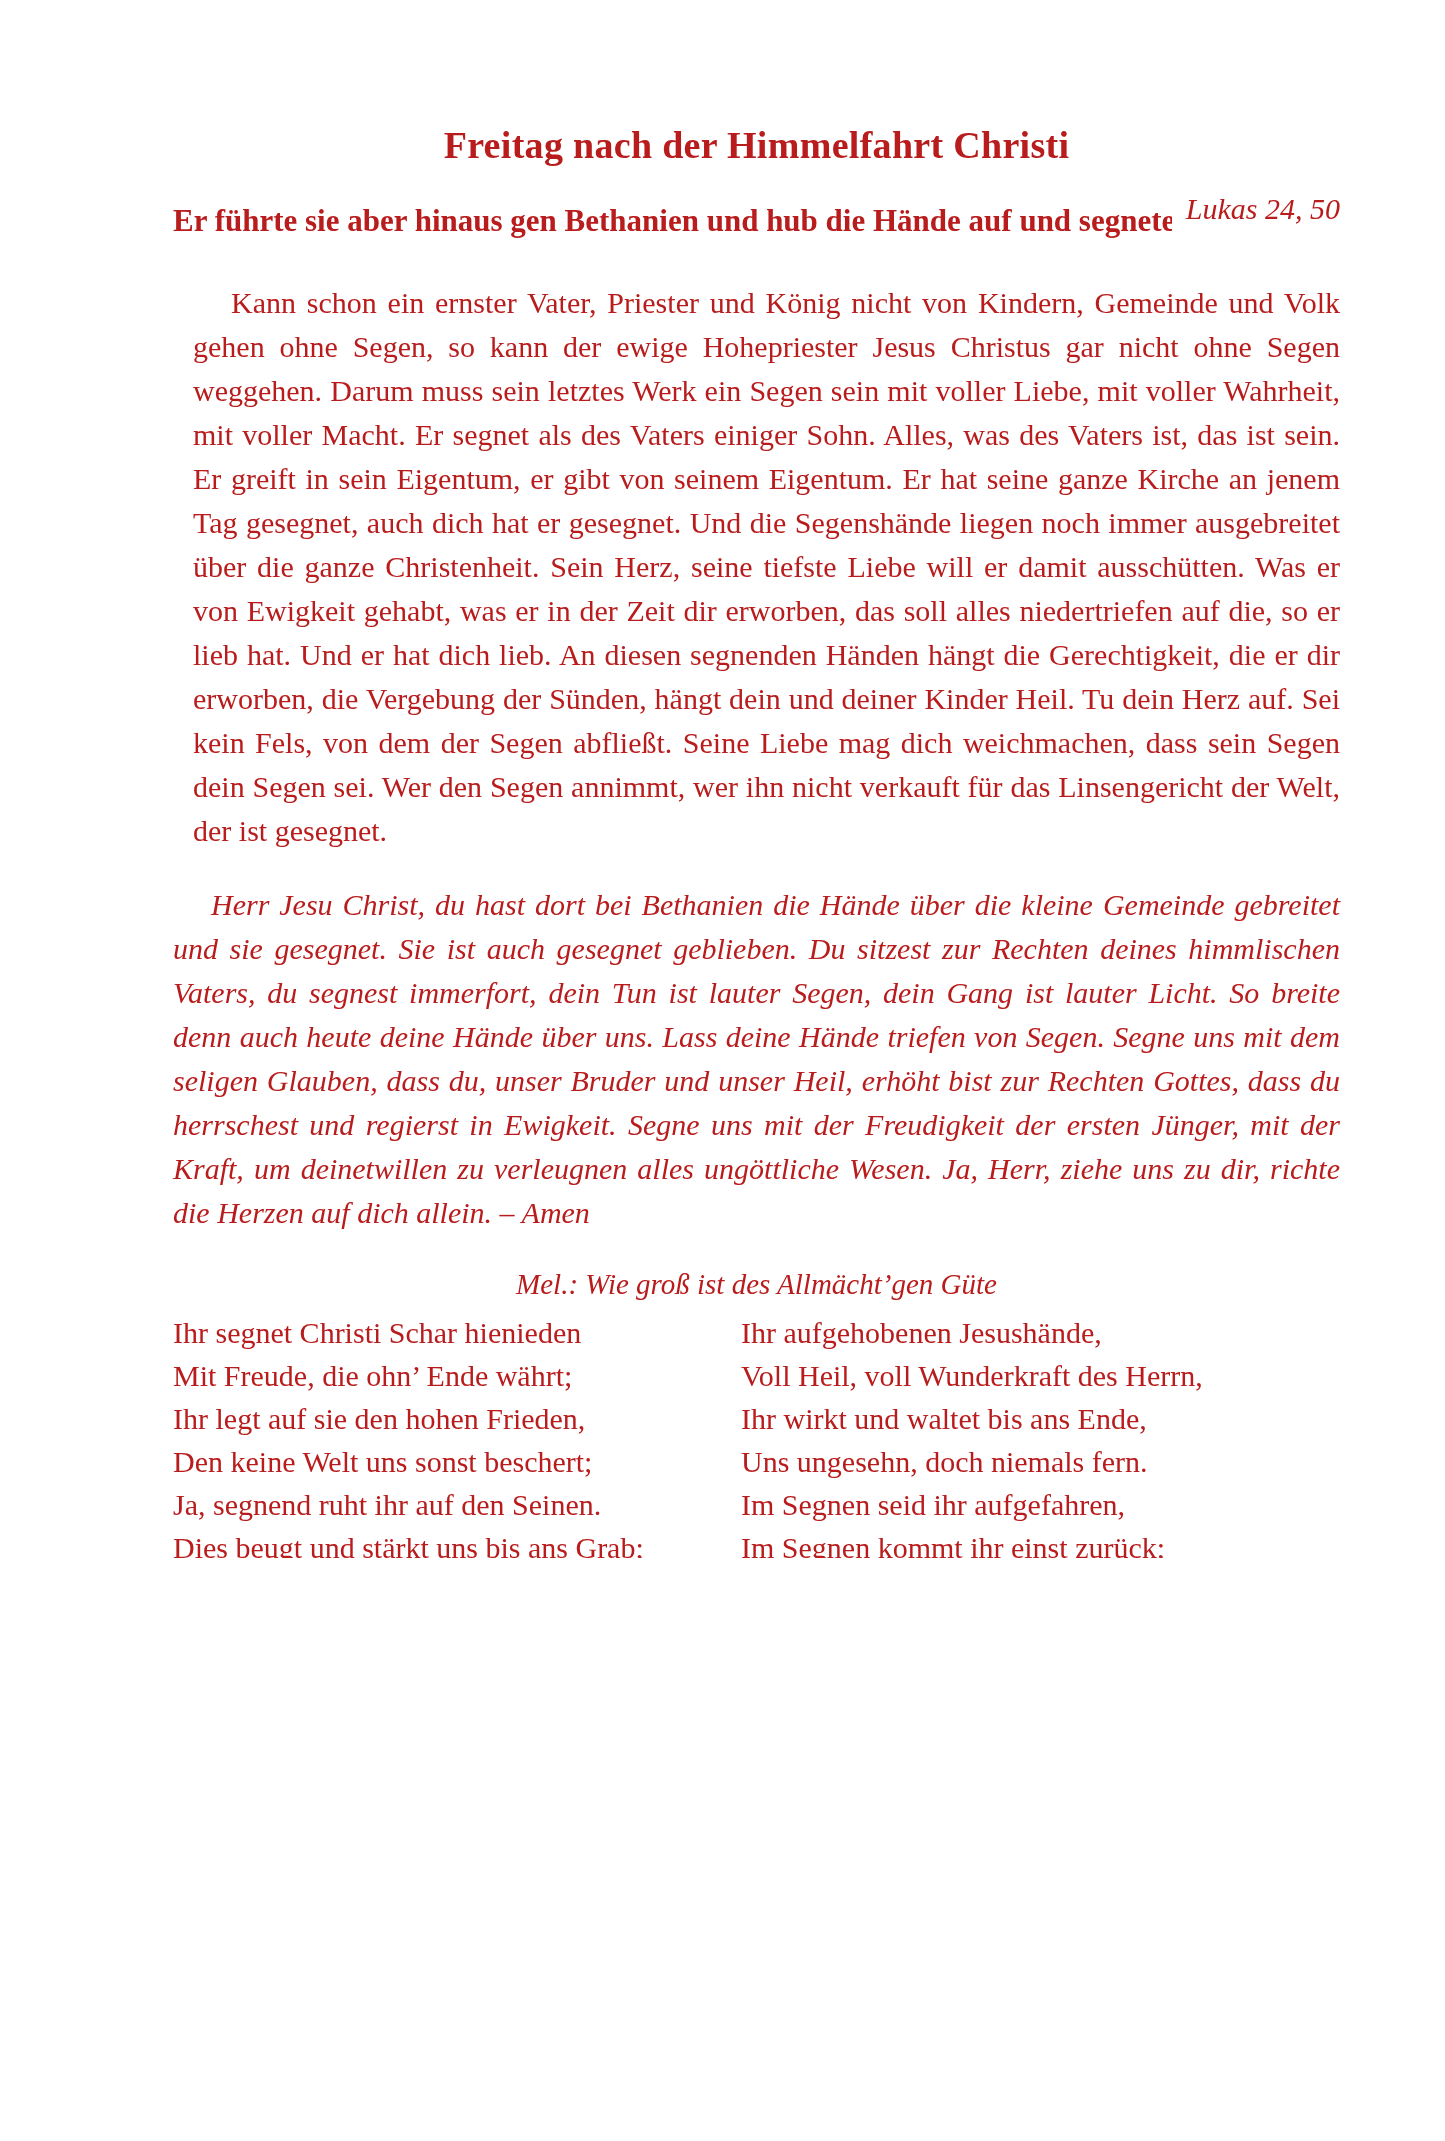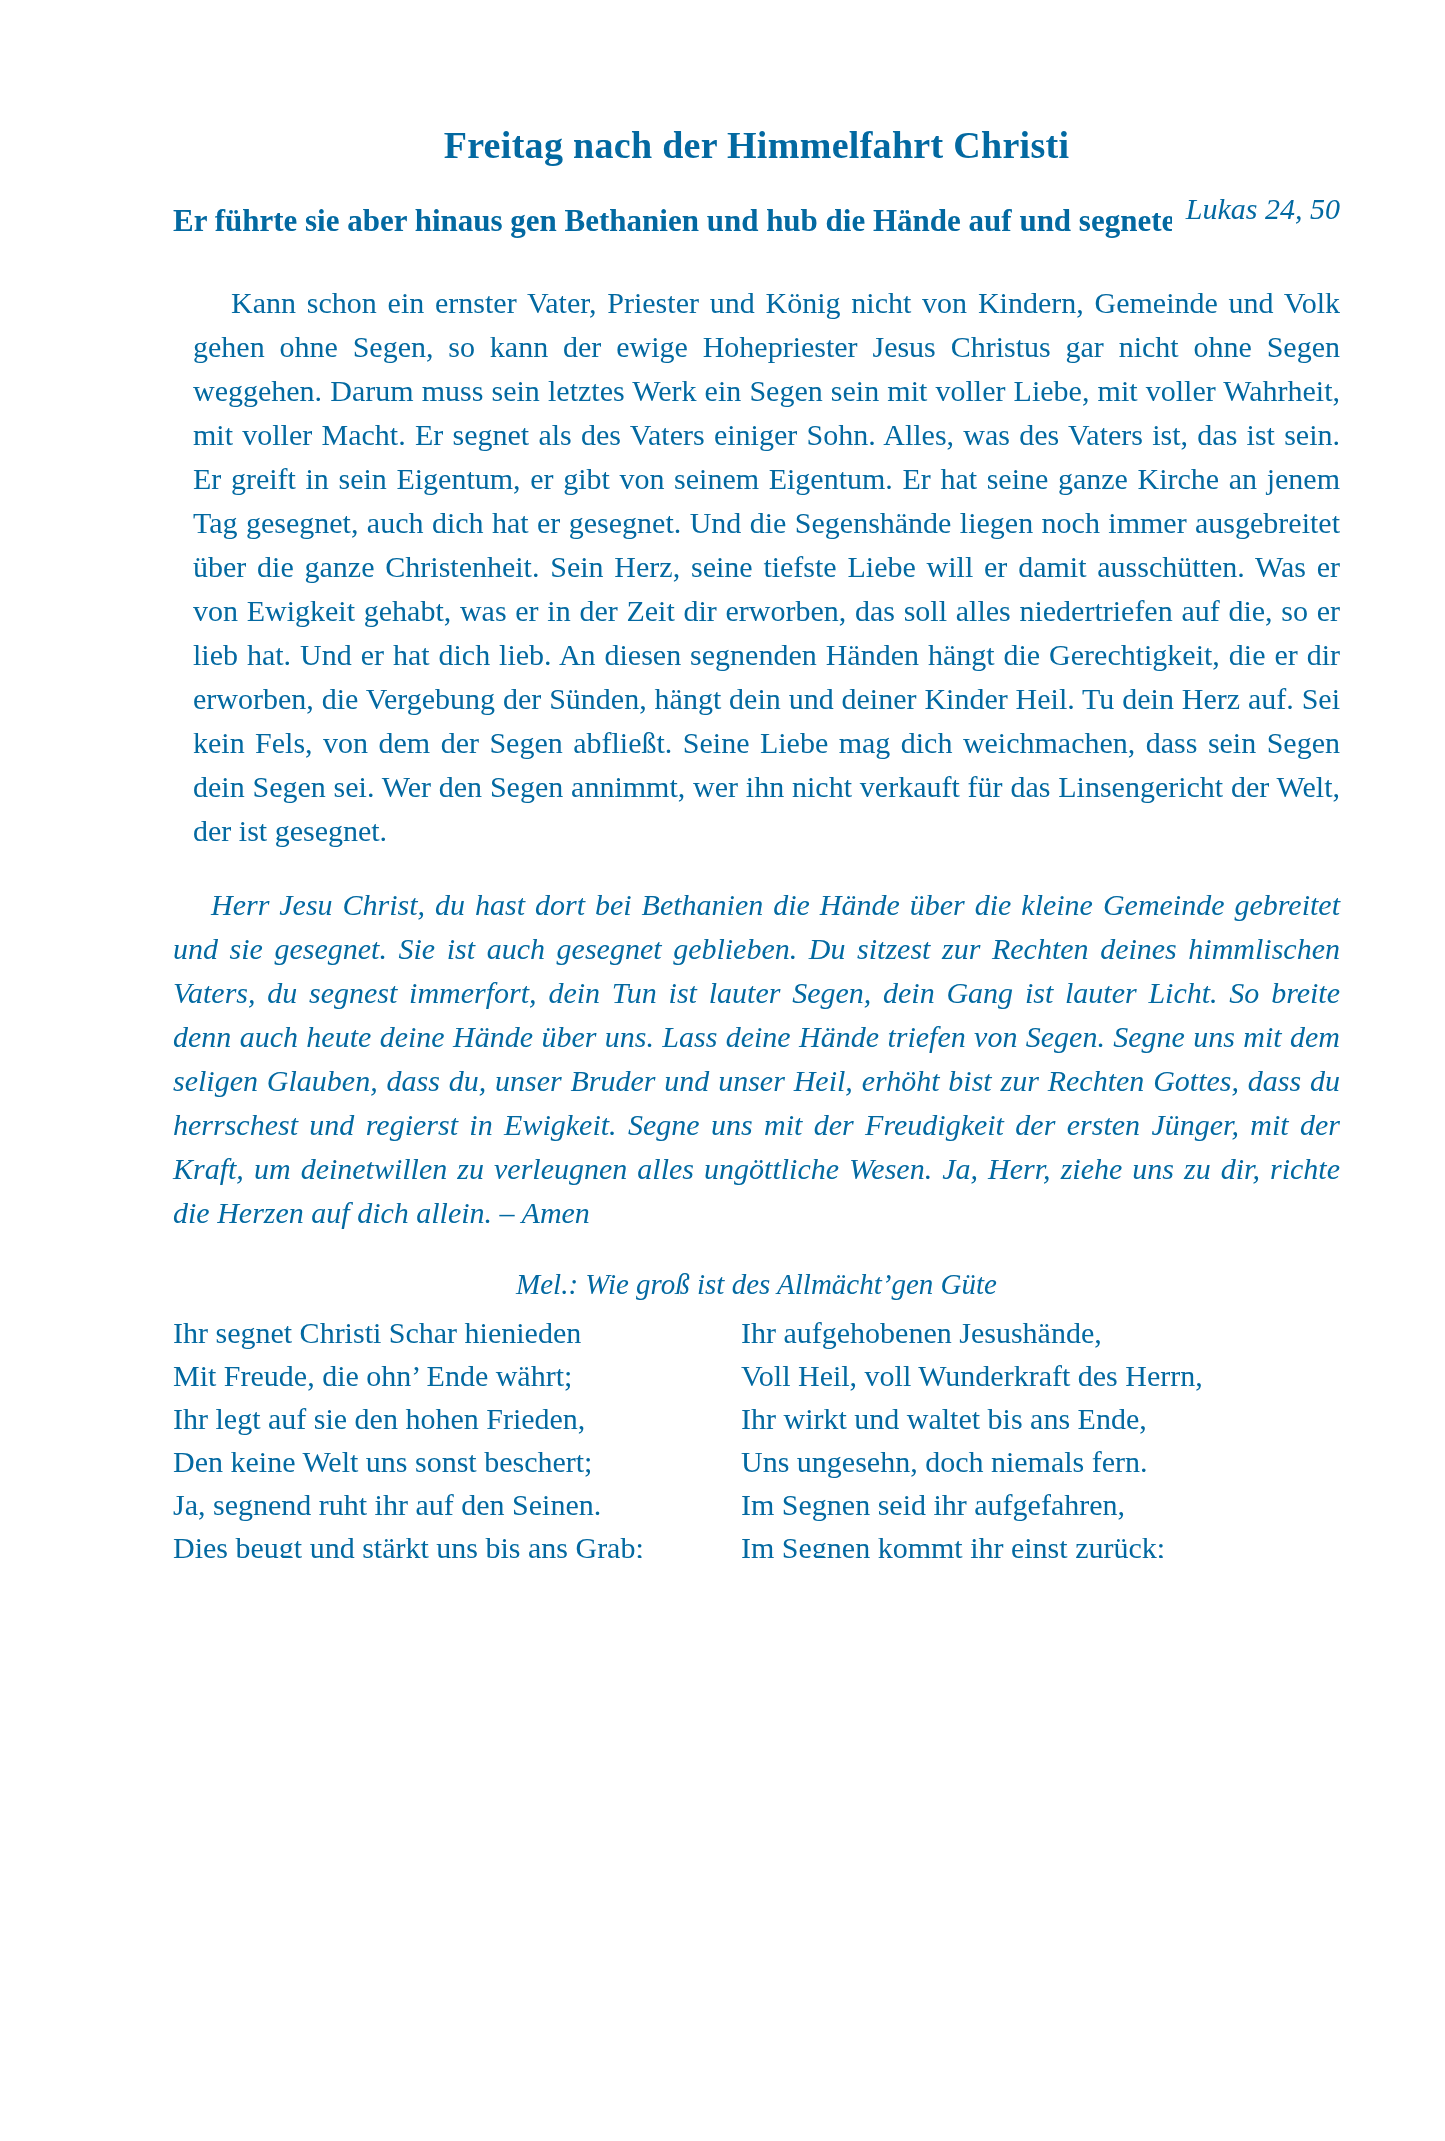--- a/index.html
+++ b/index.html
@@ -5,21 +5,21 @@
   html, body {
     margin: 0;
     padding: 0;
     background: #ffffff;
   }
   .page {
     position: relative;
     width: 1445px;
     height: 1558px;
     background: #ffffff;
-    color: #0369a1;
+    color: #b91c1c;
     font-family: "Liberation Serif", "DejaVu Serif", serif;
     overflow: hidden;
   }
   .content {
     margin-left: 173px;
     width: 1167px;
     padding-top: 96px;
   }
   .title {
     font-size: 38px;

